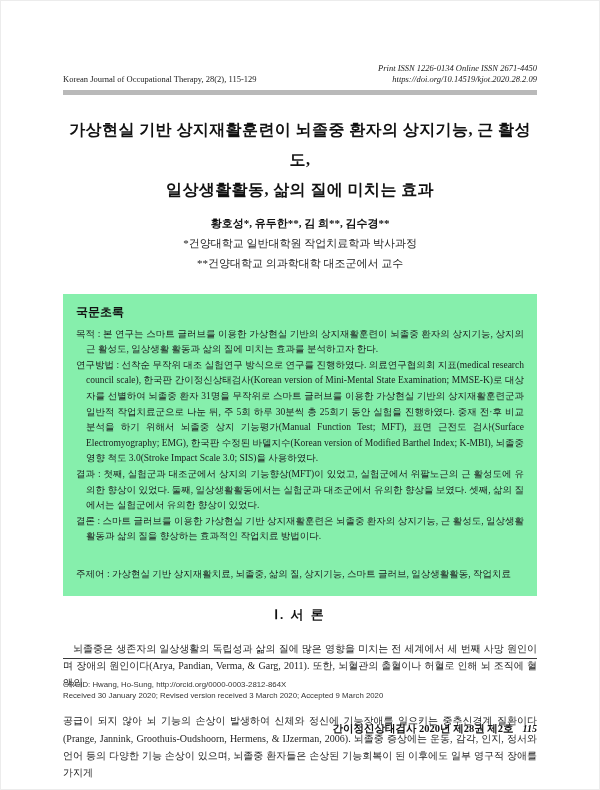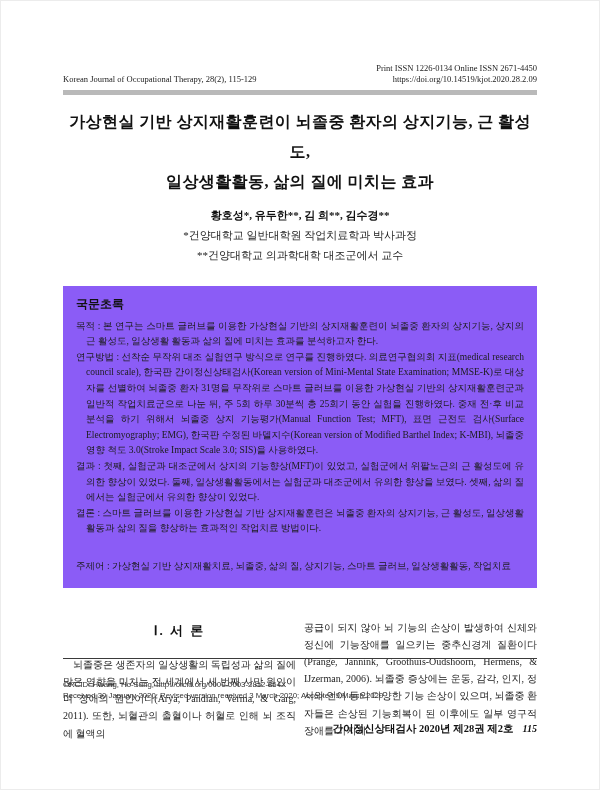--- a/index.html
+++ b/index.html
@@ -18,26 +18,26 @@
     overflow: hidden;
   }
   .content { margin: 0 62px; }
 
   
   .header {
     display: flex; justify-content: space-between; align-items: flex-end;
     padding-top: 62px;
     font-size: 8.5px; line-height: 11px; color: #222;
   }
-  .header-right { text-align: right; }
+  .header-right { text-align: right; font-style: italic; }
   .header-rule { height: 5px; background: #b9b9b9; margin-top: 5px; }
 
   
   .title {
-    margin-top: 12px;
+    margin-top: 20px;
     text-align: center;
     font-weight: bold;
     font-size: 16px;
     line-height: 30px;
     letter-spacing: 0.4px;
     color: #111;
   }
   .authors {
     margin-top: 11px;
     text-align: center;
@@ -48,40 +48,40 @@
   .affil {
     margin-top: 5px;
     text-align: center;
     font-size: 11px;
     color: #222;
   }
 
   
   .abstract {
     margin-top: 23px;
-    background: #8b5cf6;
+    background: #86efac;
     padding: 11px 13px 13px 13px;
     font-size: 9.5px;
     line-height: 15.6px;
     font-family: Liberation Serif, serif;
   }
   .abstract-heading {
     font-size: 12px; font-weight: bold; color: #111;
     margin: 0 0 6px 0;
   }
   .abs-p {
     margin: 0;
     text-align: justify;
     padding-left: 10px;
     text-indent: -10px;
   }
   .keywords { margin-top: 22px; }
 
   
-  .cols { display: flex; gap: 8px; margin-top: 31px; }
+  .cols { display: flex; gap: 21px; margin-top: 7px; flex-direction: column; }
   .col { flex: 1; font-size: 10px; line-height: 17.2px; text-align: justify; color: #1c1c1c; }
   .sec-heading {
     text-align: center;
     font-size: 13px; font-weight: bold;
     letter-spacing: 2px;
     margin: 3px 0 17px 0;
     color: #111;
   }
   .col p { margin: 0; text-indent: 10px; }
 

